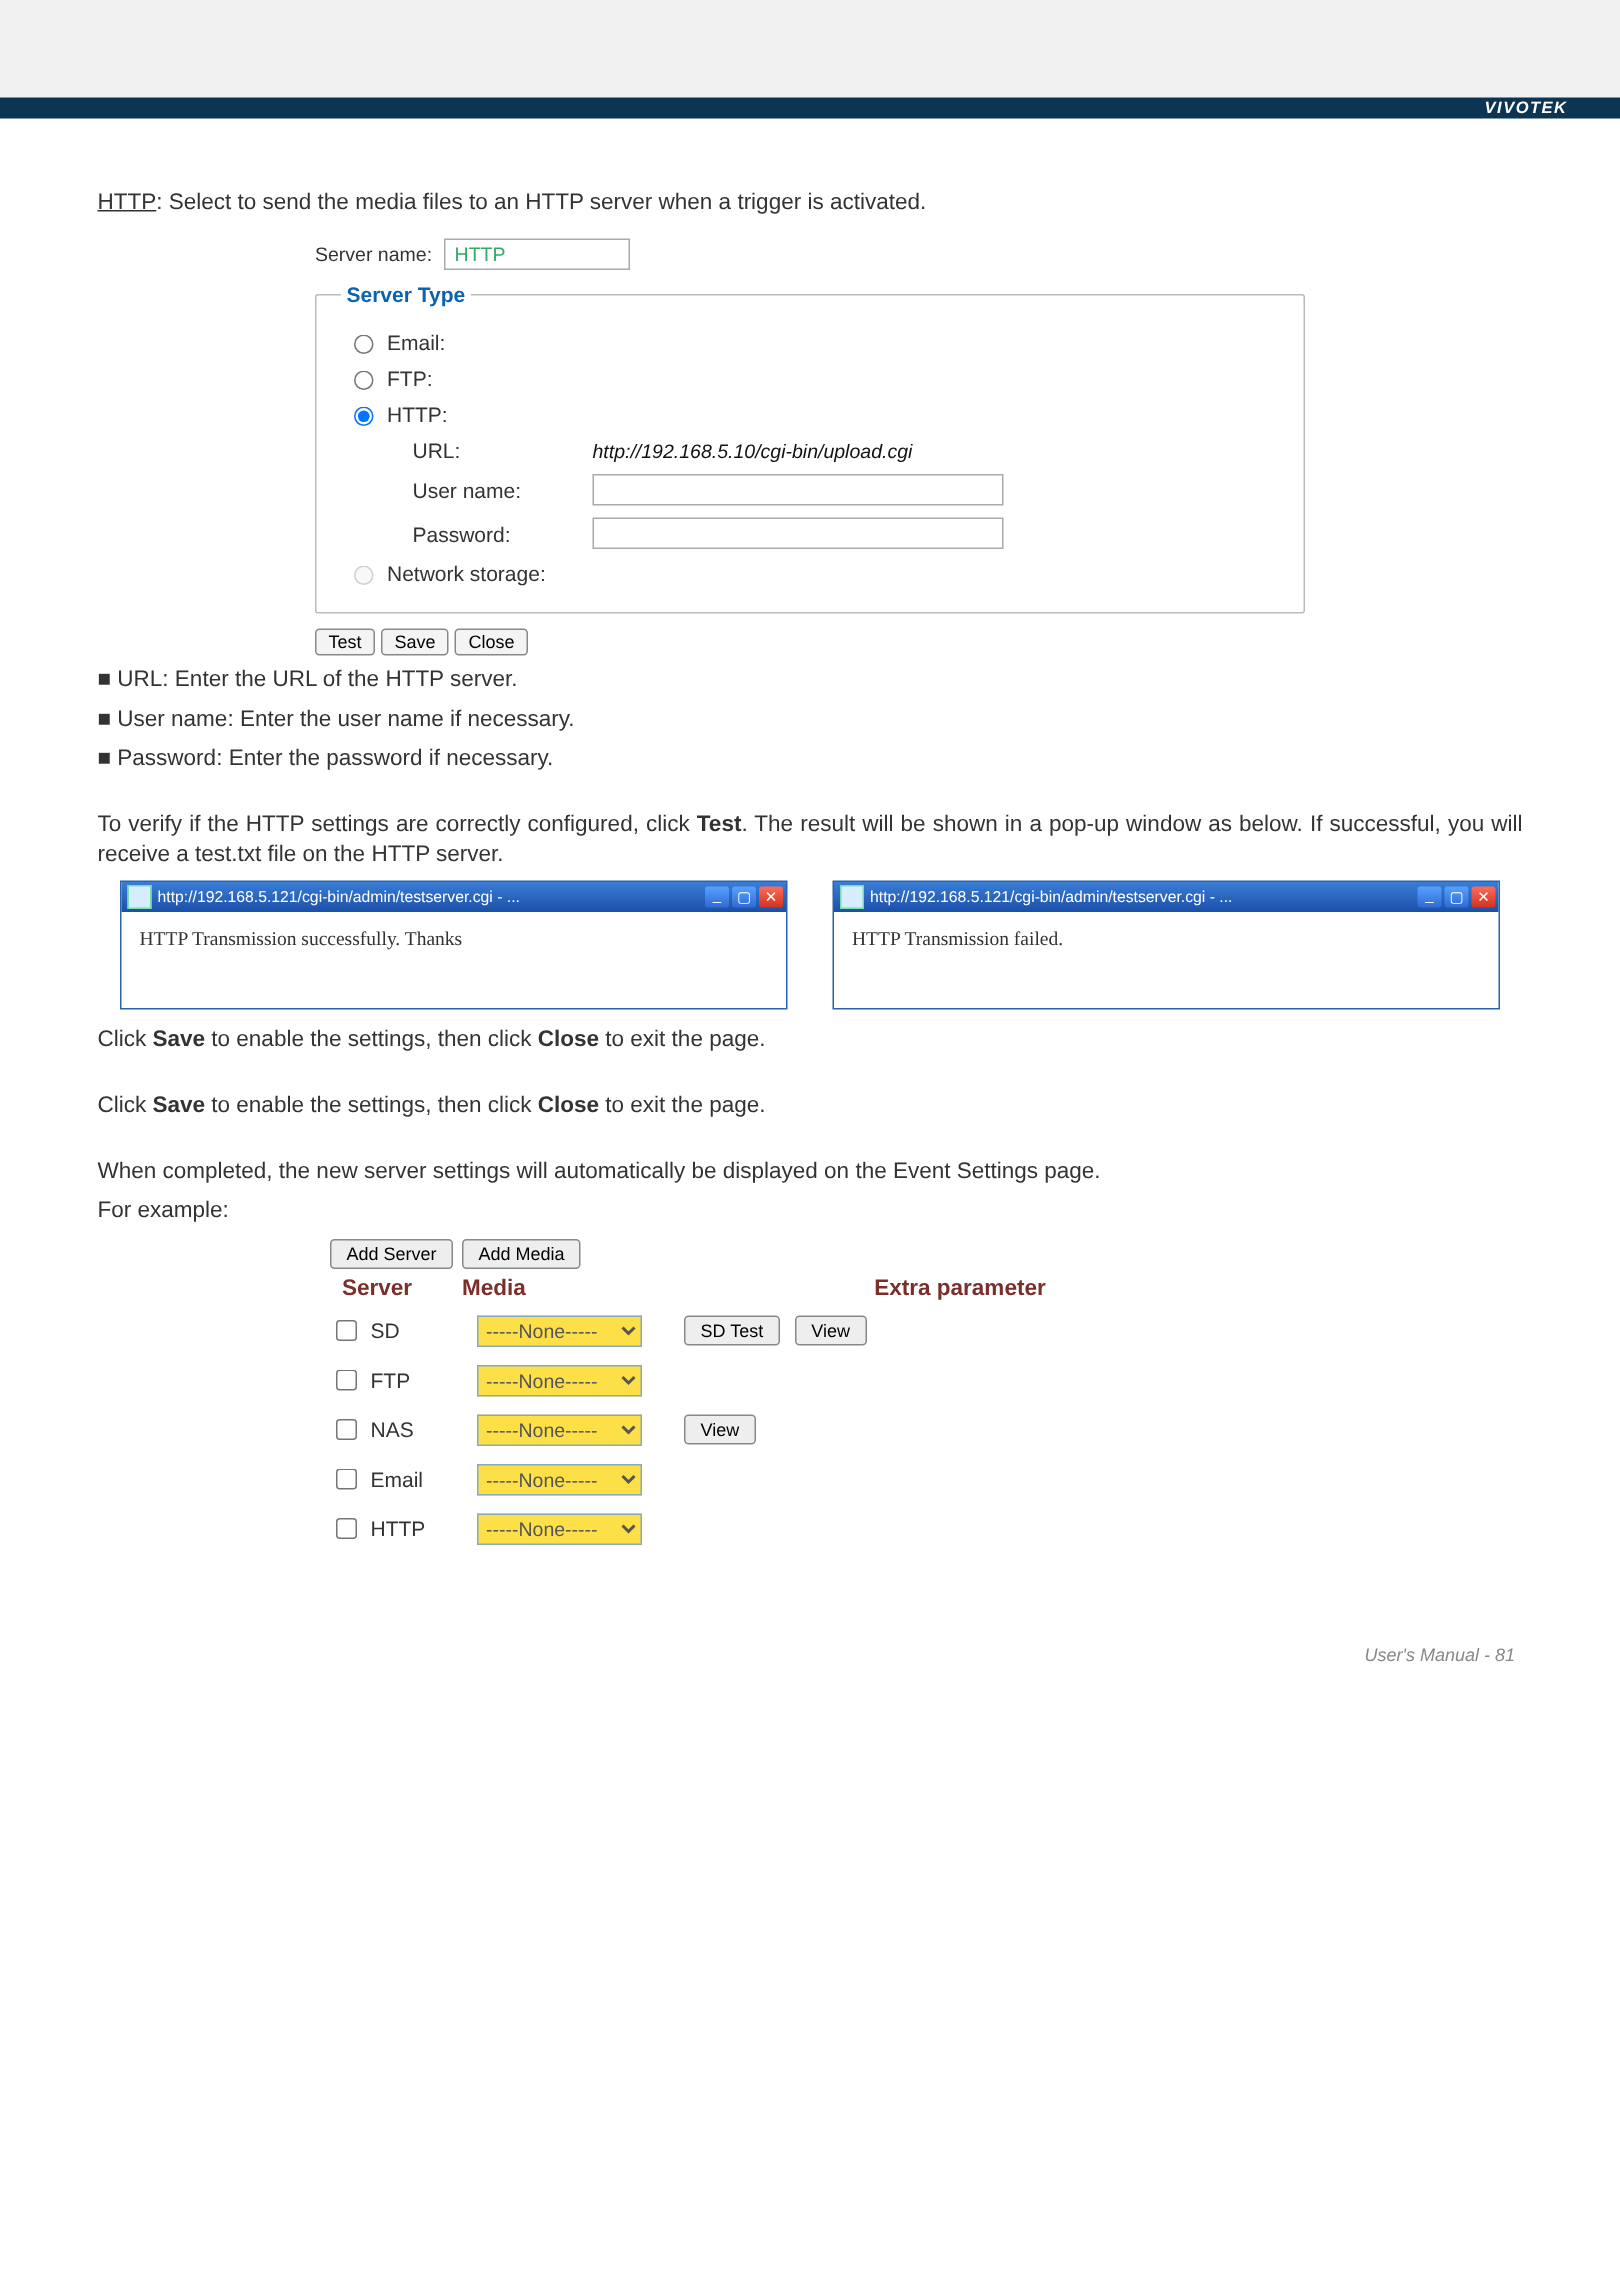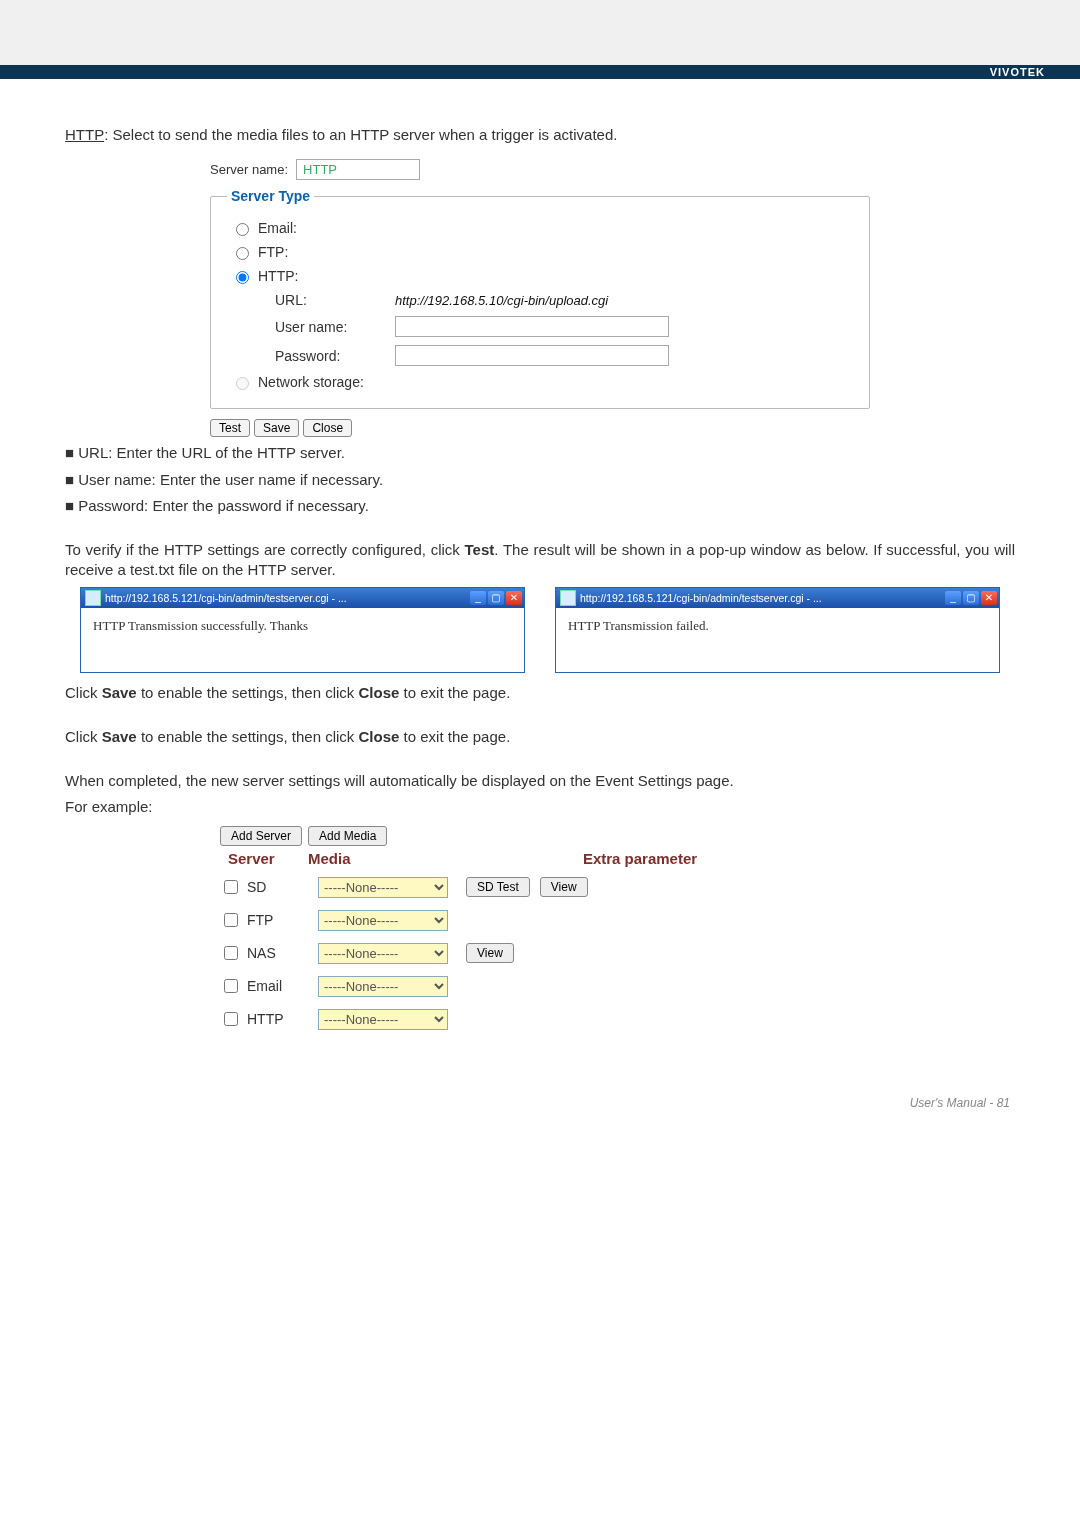--- a/index.html
+++ b/index.html
@@ -1,19 +1,19 @@
 <!DOCTYPE html>
 <html><head>
 <meta charset="utf-8">
 <style>
   body { margin: 0; font-family: Arial, Helvetica, sans-serif; font-size: 15px; color: #333; background: #fff; }
   .page { width: 1080px; box-sizing: border-box; }
   .header-band { height: 65px; background: #f0f0f0; }
   .header-brand { height: 14px; background: #0b3553; display: flex; justify-content: flex-end; align-items: center; padding-right: 35px; }
-  .brand { color: #fff; font-size: 11px; font-weight: bold; letter-spacing: 1px; }
+  .brand { color: #fff; font-size: 11px; font-style: italic; font-weight: bold; letter-spacing: 1px; }
   .content { padding: 40px 65px 30px 65px; }
   .u { text-decoration: underline; }
   .bold { font-weight: bold; }
   p { margin: 6px 0; line-height: 1.35; }
   .justify { text-align: justify; }
 
   
   .form-area { margin: 10px auto 6px auto; max-width: 660px; }
   .sname-row { display: flex; align-items: center; gap: 8px; padding: 4px 0 8px 0; }
   .sname-row input { width: 110px; padding: 2px 6px; font-size: 13px; border: 1px solid #aaa; color: #3a6; }
@@ -45,21 +45,21 @@
   .evt-area { margin: 8px auto 0 auto; max-width: 640px; }
   .evt-btns { display: flex; gap: 6px; }
   .evt-hdr { display: flex; font-weight: bold; color: #7b2f2a; padding: 4px 8px; }
   .evt-hdr .c1 { flex: 0 0 80px; }
   .evt-hdr .c2 { flex: 0 0 120px; }
   .evt-hdr .c3 { flex: 1; text-align: center; }
   .evt-row { display: flex; align-items: center; padding: 6px 8px 6px 0; gap: 18px; }
   .evt-row .c1 { flex: 0 0 80px; display: flex; align-items: center; gap: 6px; font-size: 14px; }
   .evt-row .c2 { flex: 0 0 120px; }
   .evt-row .c3 { flex: 1; display: flex; align-items: center; gap: 10px; flex-wrap: wrap; font-size: 14px; }
-  select.media { width: 130px; font-size: 13px; padding: 1px; border: 1px solid #8ab; background: #fef9c3; color: #555; }
+  select.media { width: 110px; font-size: 13px; padding: 1px; border: 1px solid #8ab; background: #fde047; color: #555; }
   .smallbtn { border: 1px solid #888; background: #eee; padding: 2px 10px; font-size: 12px; border-radius: 3px; }
   input[type=checkbox] { width: 14px; height: 14px; }
 
   .footer { display: flex; justify-content: flex-end; padding: 30px 70px 15px 0; font-style: italic; color: #888; font-size: 12px; }
   .gap1 { height: 12px; }
 </style>
 </head>
 <body>
 <div class="page">
 

